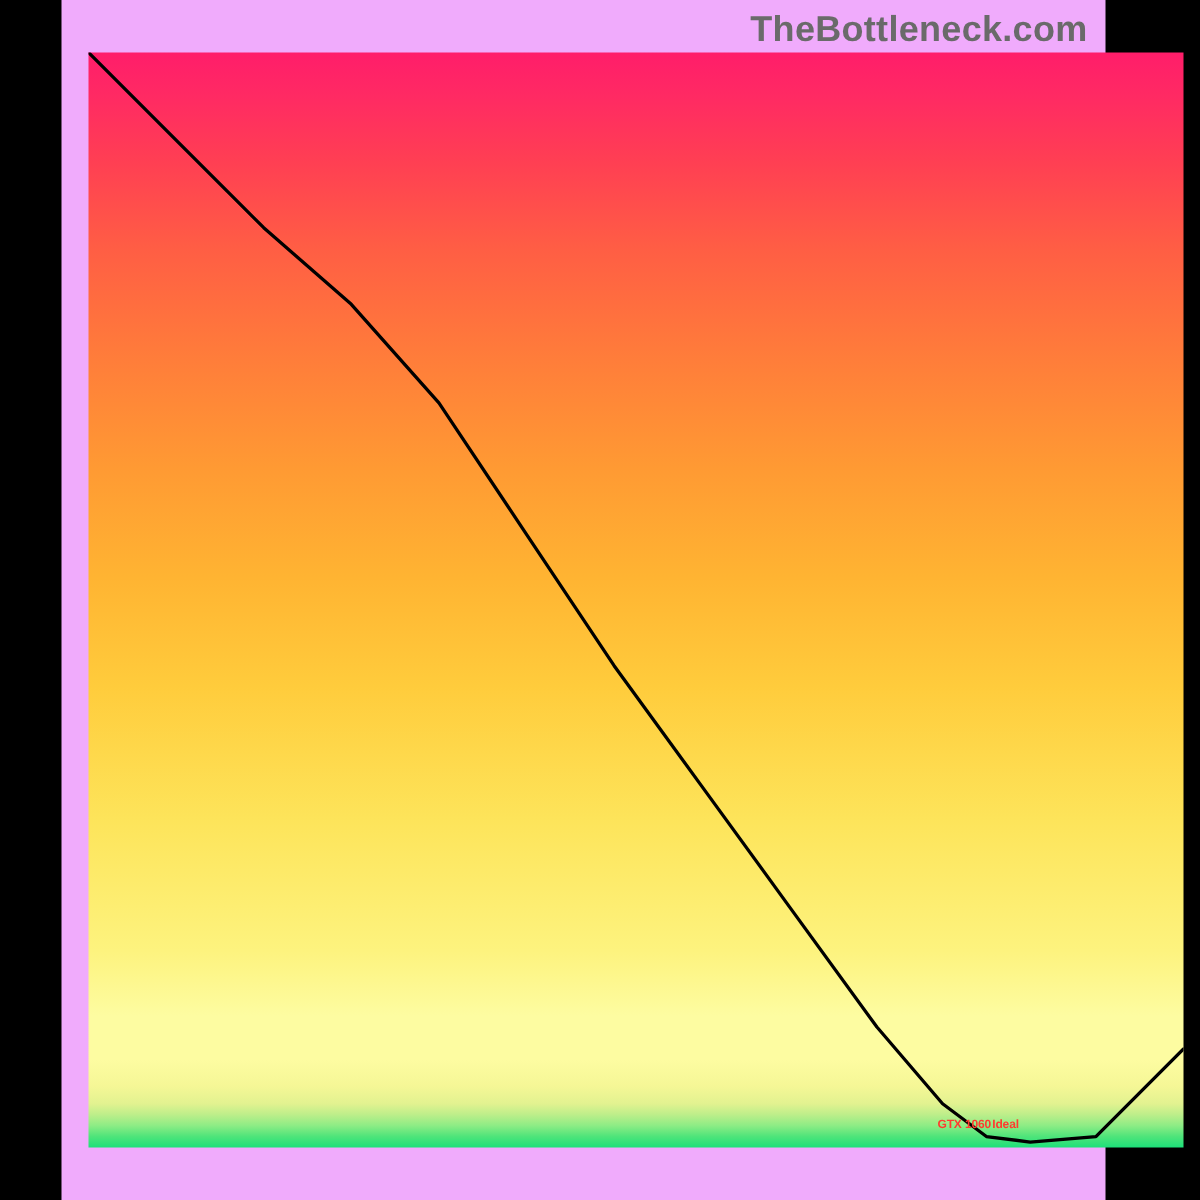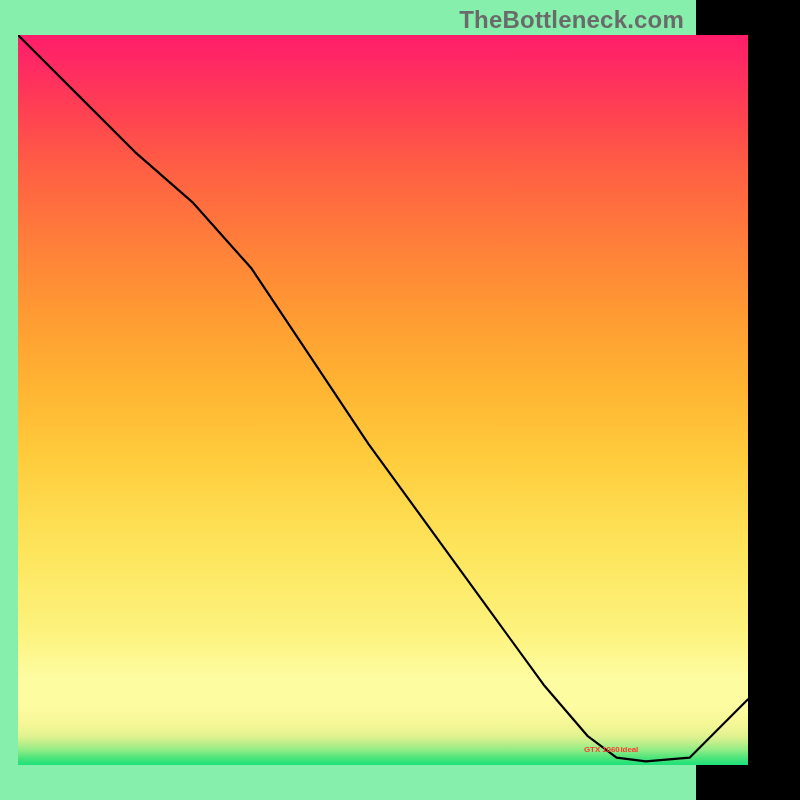--- a/index.html
+++ b/index.html
@@ -1,21 +1,22 @@
 <!DOCTYPE html>
 <html><head>
 <meta charset="utf-8">
 <style>
   * { margin: 0; padding: 0; box-sizing: border-box; }
   html, body { width: 800px; height: 800px; background: #000; overflow: hidden; }
   .frame {
     width: 696px;
     height: 800px;
-    background: #86efac;
+    background: #f0abfc;
     position: relative;
+    margin-left: 41px;
   }
   .watermark {
     position: absolute;
     top: 6px;
     right: 12px;
     font-family: Arial, Helvetica, sans-serif;
     font-size: 24px;
     font-weight: 700;
     color: #6a6a6a;
     letter-spacing: 0.2px;

